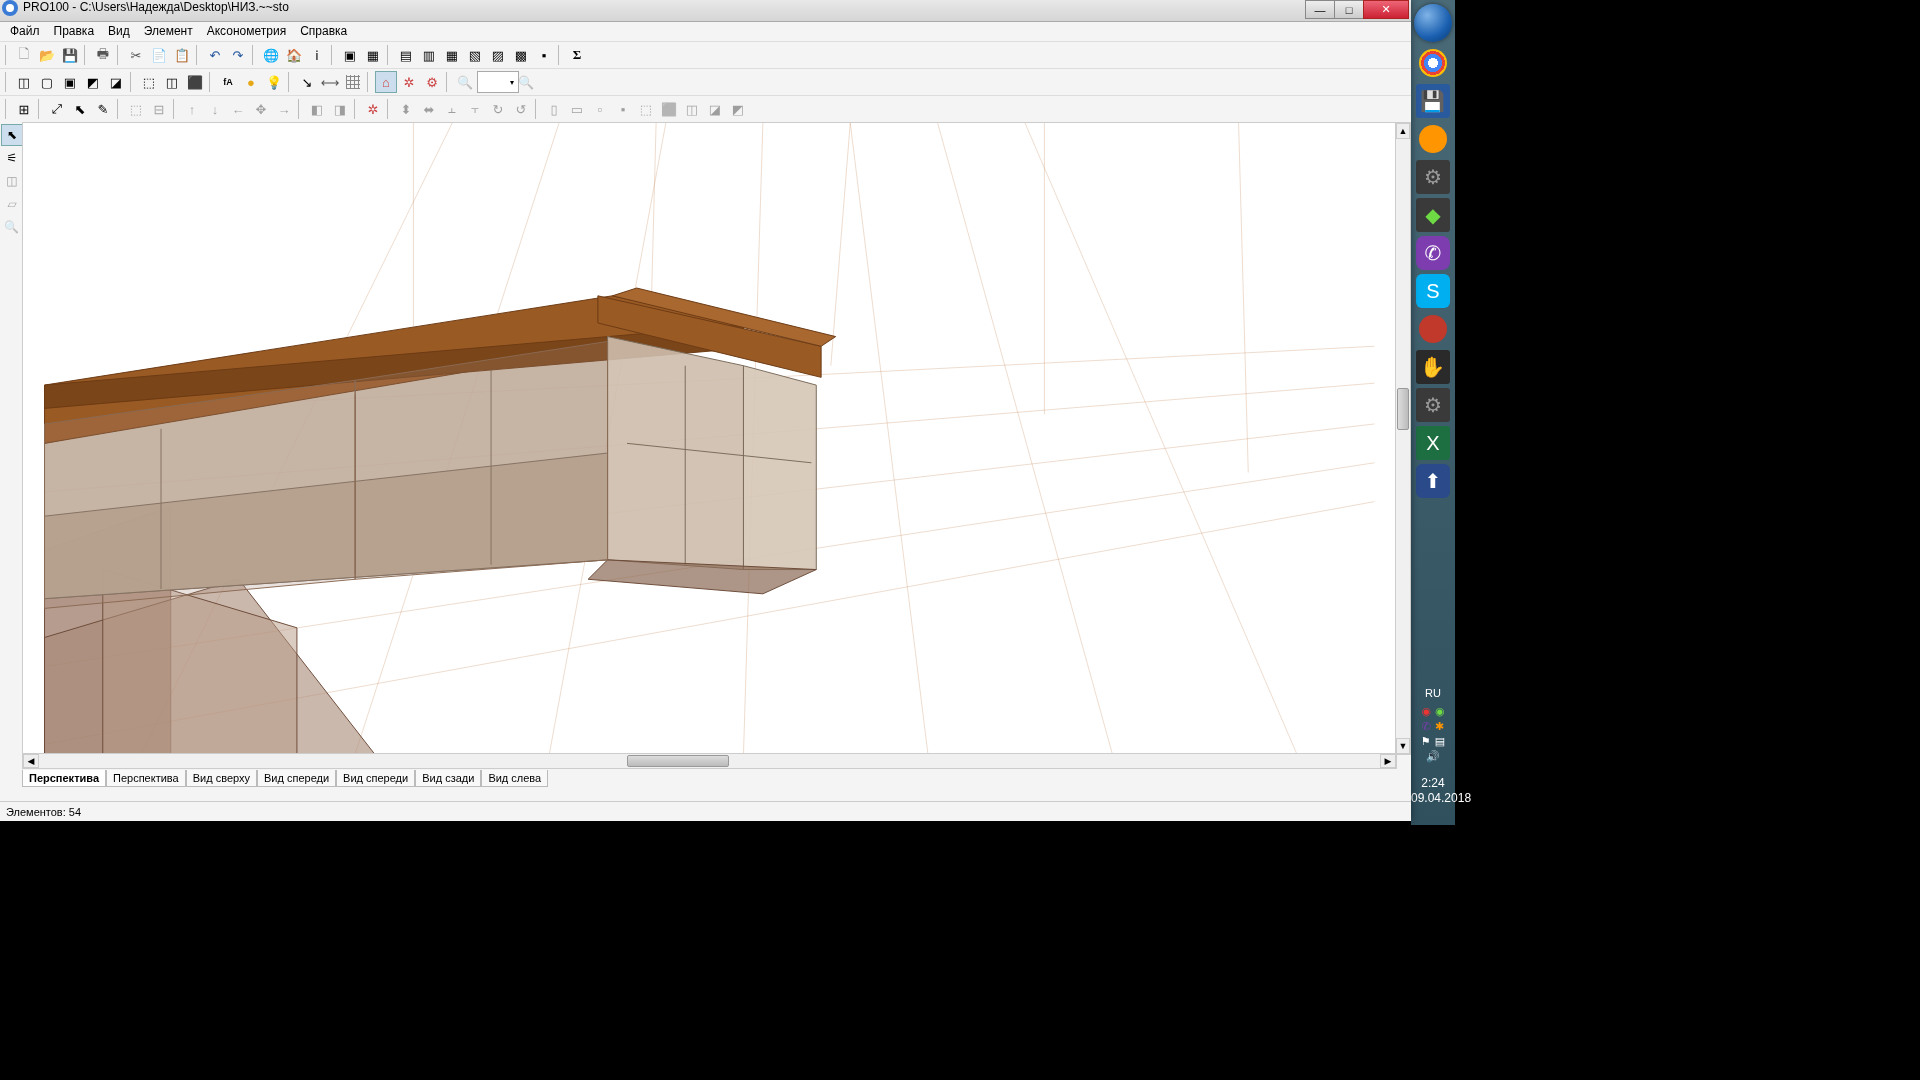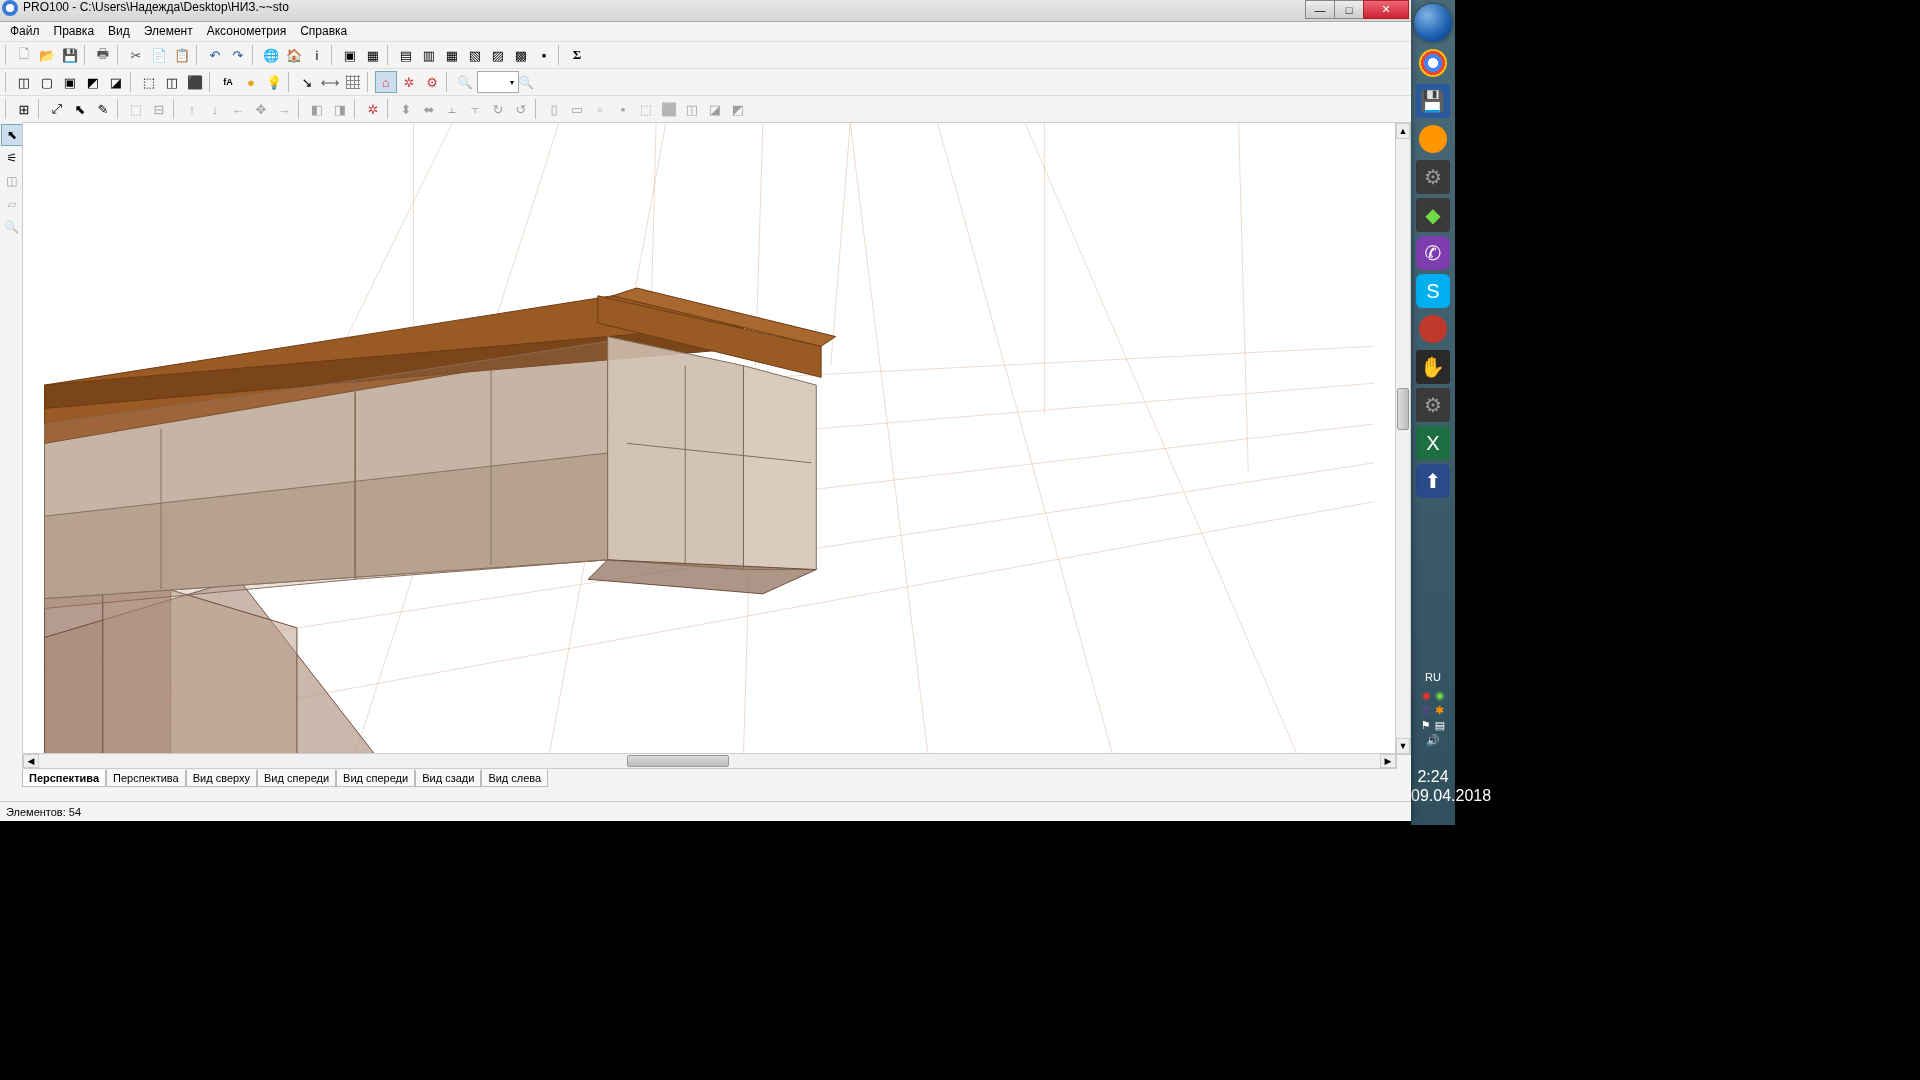--- a/index.html
+++ b/index.html
@@ -14,21 +14,21 @@
 .tb-sims{background:#3a3a3a;color:#6eda44}
 .tb-viber{background:#7d3daf;color:#fff;border-radius:8px}
 .tb-skype{background:#00aff0;color:#fff;border-radius:6px}
 .tb-red{background:#c0392b;border-radius:50%;width:28px;height:28px}
 .tb-hand{background:#2a2a2a;color:#4eda88}
 .tb-excel{background:#1d6f42;color:#fff}
 .tb-blue{background:#2a4a8a;color:#fff;border-radius:6px}
 .tray{margin-top:auto;width:100%;color:#fff;text-align:center;font-size:10px;padding-bottom:20px}
 .tray-row{display:flex;justify-content:center;gap:4px;margin:2px 0;font-size:11px}
 .tray-lang{font-size:11px;margin:6px 0}
-.tray-clock{font-size:16px;line-height:1.2;margin-top:20px}
+.tray-clock{font-size:12px;line-height:1.2;margin-top:13px}
 .window{position:absolute;left:0;top:0;width:1411px;height:821px;background:#f0f0f0;display:flex;flex-direction:column;box-shadow:2px 0 6px rgba(0,0,0,.3)}
 .titlebar{height:21px;background:linear-gradient(180deg,#e8e8e8,#d5d5d5);display:flex;align-items:flex-start;padding:0 2px;border-bottom:1px solid #aaa}
 .app-icon{width:16px;height:16px;background:#3a7bd5;border-radius:50%;margin-right:5px;position:relative}
 .app-icon::after{content:"";position:absolute;inset:4px;background:#fff;border-radius:50%}
 .title-text{flex:1;font-size:12px;color:#000}
 .win-controls{display:flex;height:19px}
 .win-btn{width:28px;display:flex;align-items:center;justify-content:center;font-size:11px;cursor:pointer;font-family:Arial}
 .win-min,.win-max{background:linear-gradient(180deg,#eee,#ccc);border:1px solid #888;margin-left:-1px}
 .win-close{width:44px;background:linear-gradient(180deg,#e67,#c23);color:#fff;border:1px solid #a22;margin-left:-1px}
 .menubar{height:19px;background:#f4f4f4;display:flex;align-items:flex-start;padding:0 3px;gap:0}

